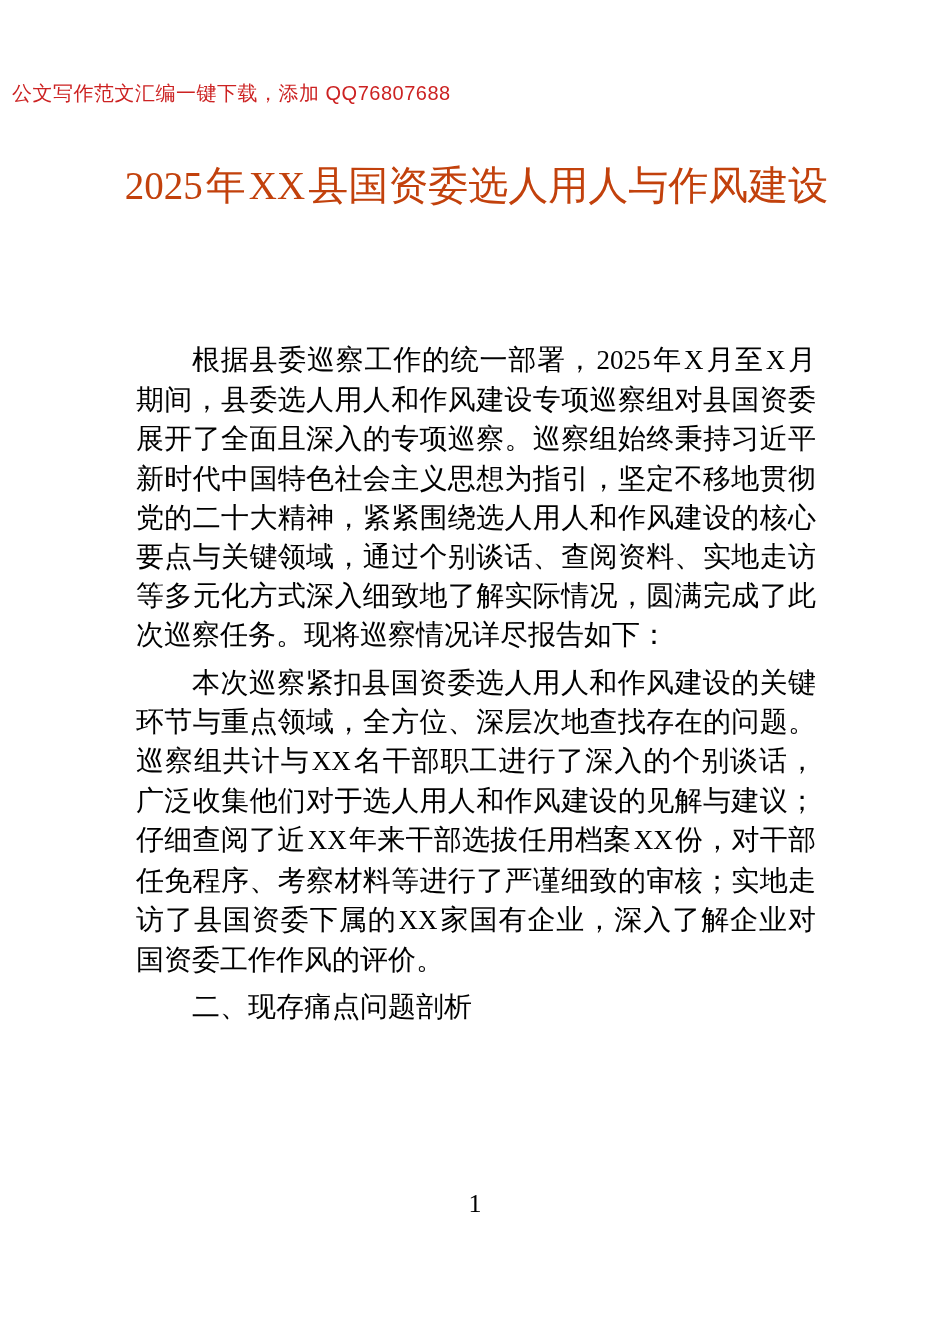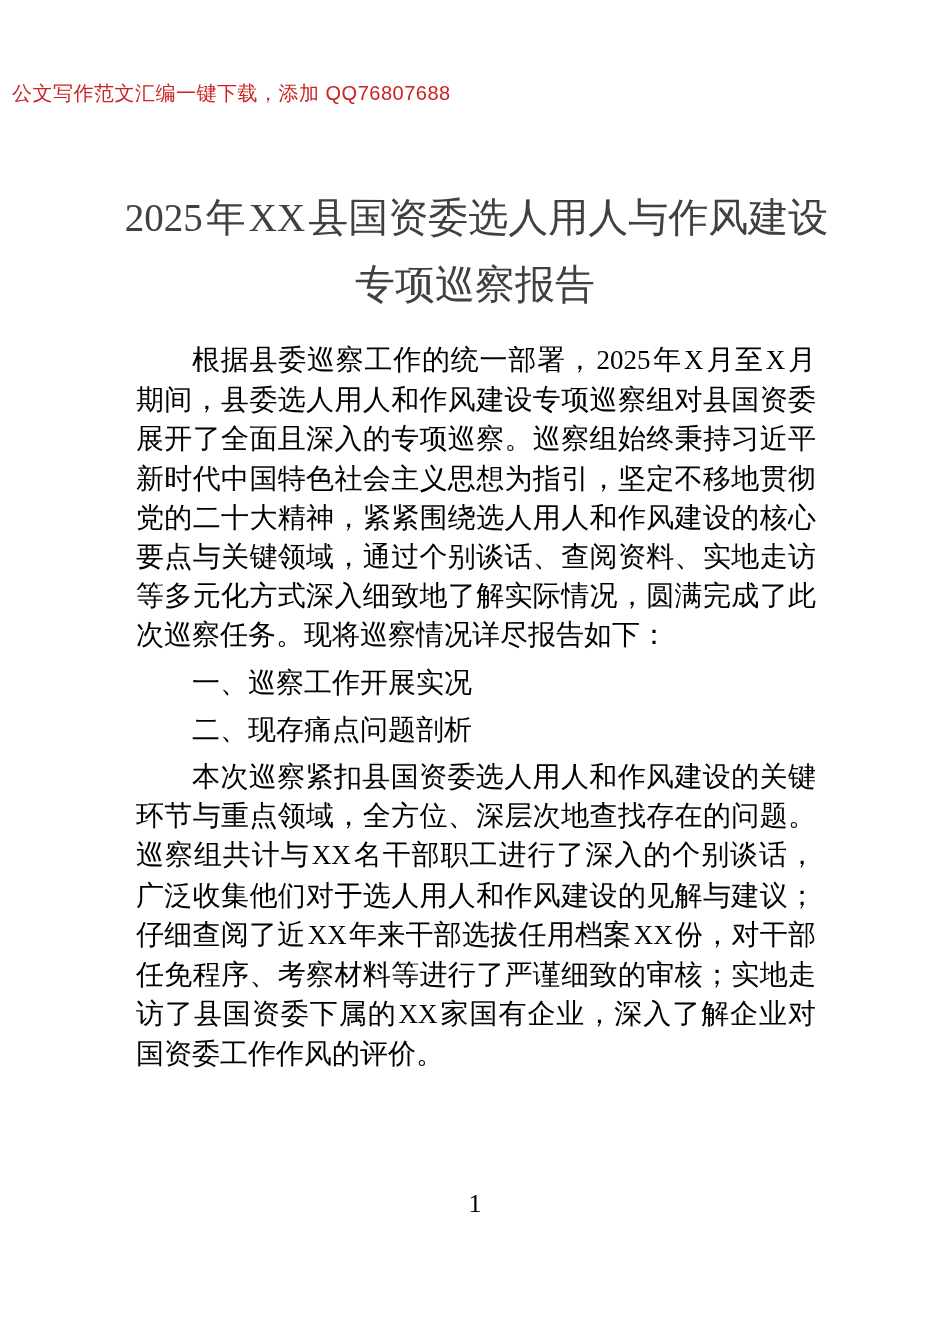--- a/index.html
+++ b/index.html
@@ -38,29 +38,29 @@
     font-size: 20px;
     line-height: 26px;
     letter-spacing: 0.5px;
     color: #cc2222;
     white-space: nowrap;
   }
 
   
   .doc-title {
     position: absolute;
-    top: 184px;
+    top: 152px;
     left: 108px;
     width: 734px;
     text-align: center;
     font-family: "Liberation Sans", "DejaVu Sans", sans-serif;
     font-size: 40px;
     line-height: 66px;
     letter-spacing: 0px;
-    color: #404040;
+    color: #c2410c;
   }
   .doc-title .title-line {
     display: block;
     white-space: nowrap;
   }
   .doc-title .lat {
     font-family: "Liberation Serif", "DejaVu Serif", serif;
     font-size: 39px;
     padding: 0 3px;
   }
@@ -111,32 +111,30 @@
 </style>
 </head>
 <body>
 
 <div class="page">
 
   <div class="promo-header">公文写作范文汇编一键下载，添加 QQ76807688</div>
 
   <div class="doc-title">
     <span class="title-line"><span class="lat">2025</span><span>年</span><span class="lat">XX</span><span>县国资委选人用人与作风建设</span></span>
-    <span class="title-line">专项巡察报告</span>
   </div>
 
   <div class="body-text">
 
     <p><span>根据县委巡察工作的统一部署，</span><span class="lat">2025</span><span>年</span><span class="lat">X</span><span>月至</span><span class="lat">X</span><span>月期间，县委选人用人和作风建设专项巡察组对县国资委展开了全面且深入的专项巡察。巡察组始终秉持习近平新时代中国特色社会主义思想为指引，坚定不移地贯彻党的二十大精神，紧紧围绕选人用人和作风建设的核心要点与关键领域，通过个别谈话、查阅资料、实地走访等多元化方式深入细致地了解实际情况，圆满完成了此次巡察任务。现将巡察情况详尽报告如下：</span></p>
 
-    <p>一、巡察工作开展实况</p>
+
+    <p><span>本次巡察紧扣县国资委选人用人和作风建设的关键环节与重点领域，全方位、深层次地查找存在的问题。巡察组共计与</span><span class="lat">XX</span><span>名干部职工进行了深入的个别谈话，广泛收集他们对于选人用人和作风建设的见解与建议；仔细查阅了近</span><span class="lat">XX</span><span>年来干部选拔任用档案</span><span class="lat">XX</span><span>份，对干部任免程序、考察材料等进行了严谨细致的审核；实地走访了县国资委下属的</span><span class="lat">XX</span><span>家国有企业，深入了解企业对国资委工作作风的评价。</span></p>
 
     <p>二、现存痛点问题剖析</p>
-
-    <p><span>本次巡察紧扣县国资委选人用人和作风建设的关键环节与重点领域，全方位、深层次地查找存在的问题。巡察组共计与</span><span class="lat">XX</span><span>名干部职工进行了深入的个别谈话，广泛收集他们对于选人用人和作风建设的见解与建议；仔细查阅了近</span><span class="lat">XX</span><span>年来干部选拔任用档案</span><span class="lat">XX</span><span>份，对干部任免程序、考察材料等进行了严谨细致的审核；实地走访了县国资委下属的</span><span class="lat">XX</span><span>家国有企业，深入了解企业对国资委工作作风的评价。</span></p>
 
 
 
   </div>
 
   <div class="page-number">1</div>
 
 </div>
 
 </body></html>

